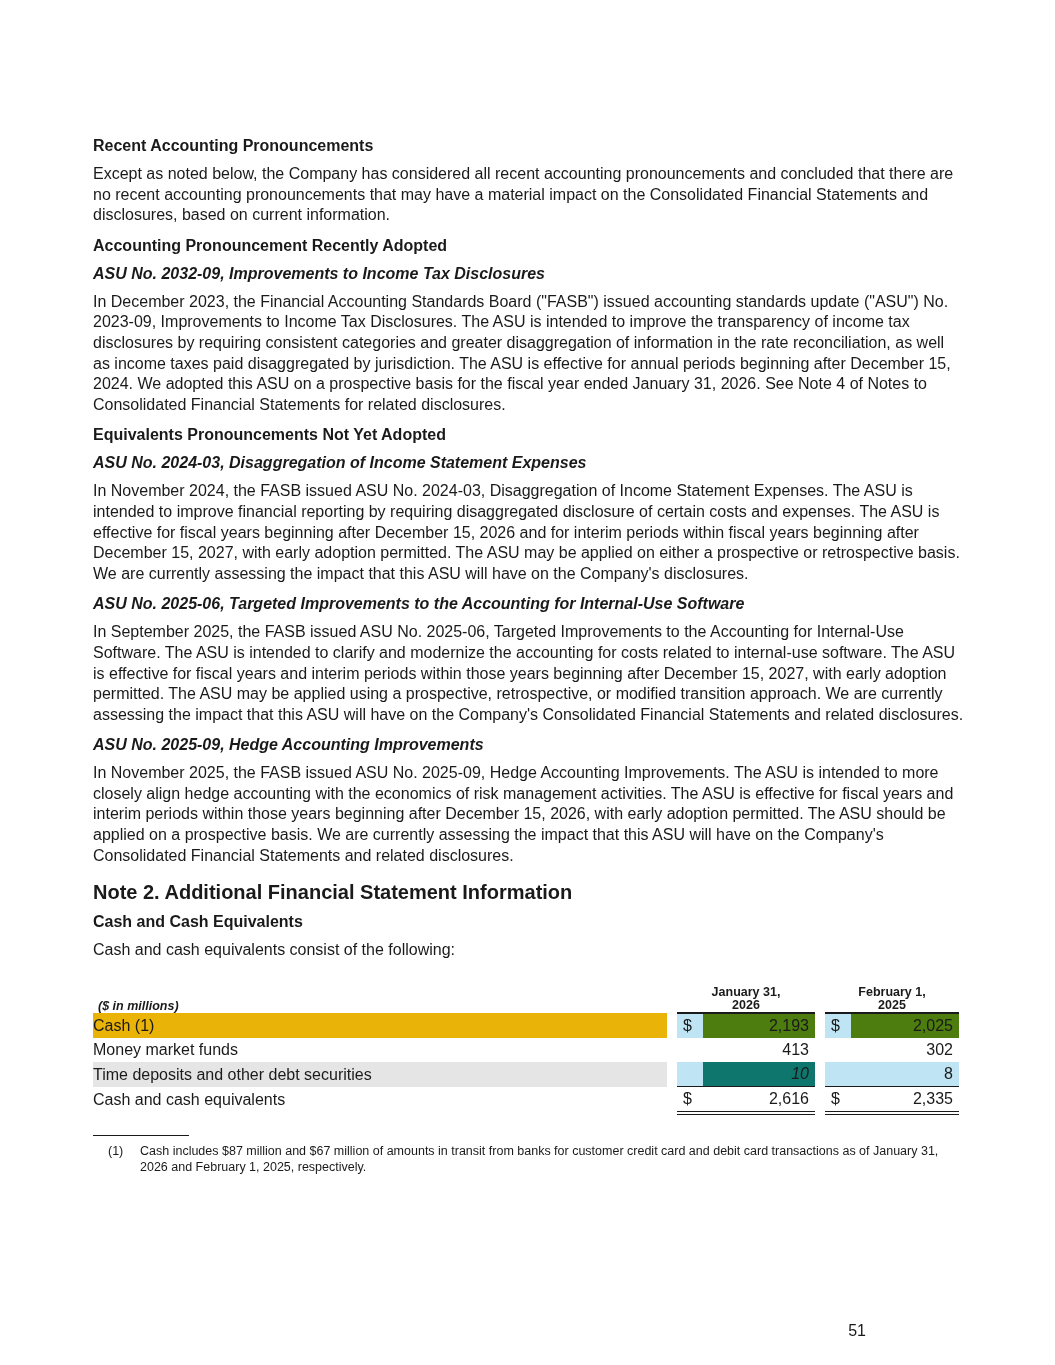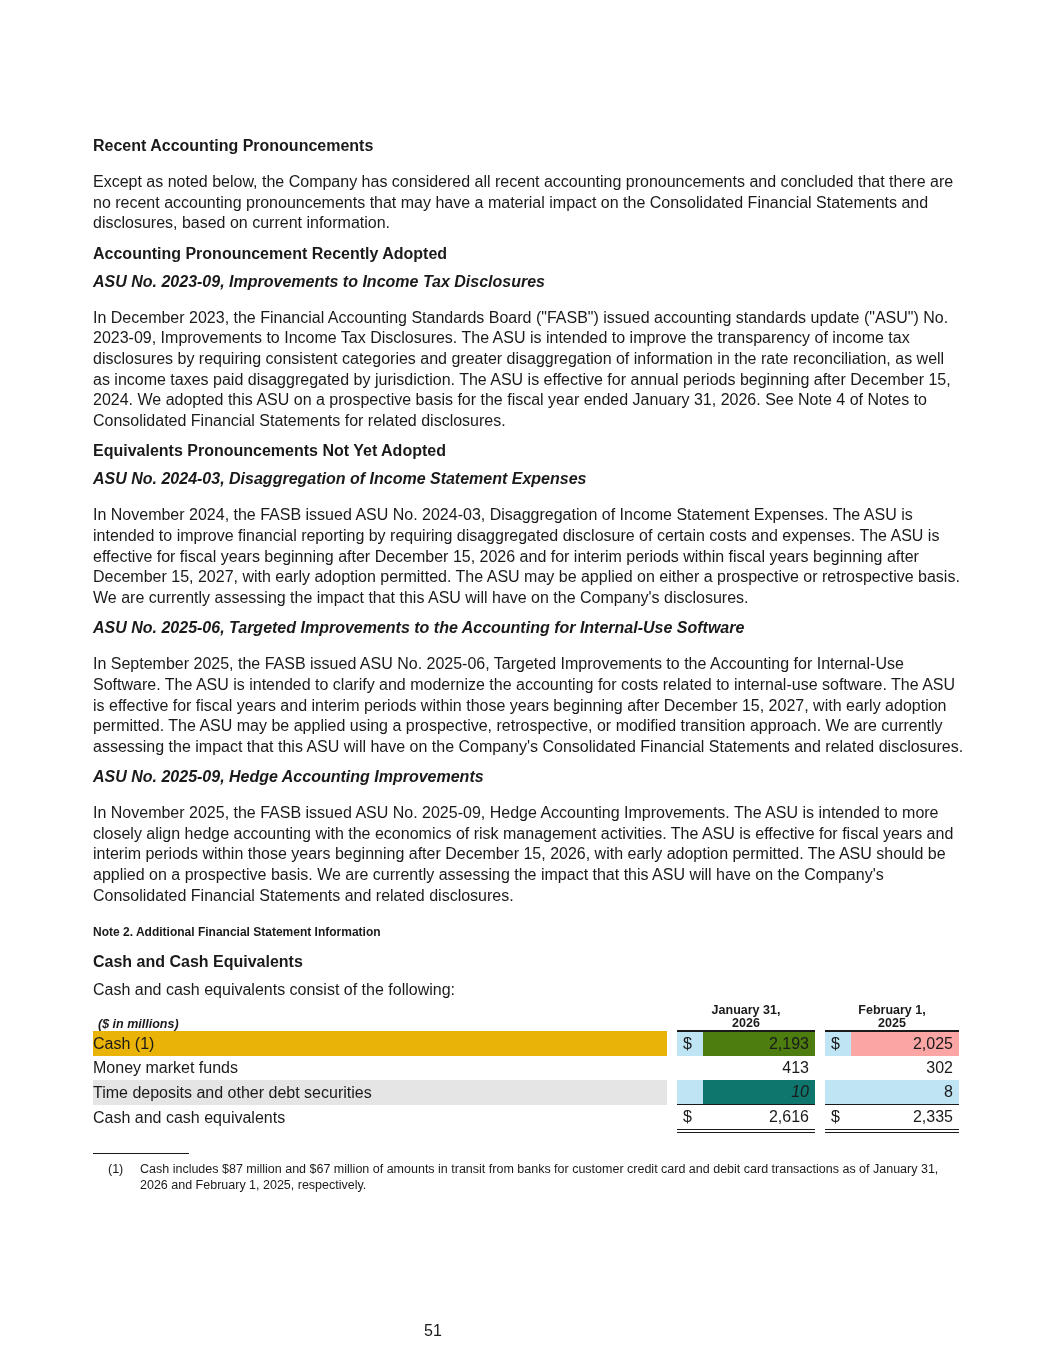--- a/index.html
+++ b/index.html
@@ -3,53 +3,53 @@
 <meta charset="utf-8">
 <style>
   html, body { margin: 0; padding: 0; background: #ffffff; }
   body {
     width: 1055px; height: 1365px; position: relative; overflow: hidden;
     font-family: "Liberation Sans", sans-serif; color: #1a1a1a;
   }
   .page { position: absolute; left: 93px; top: 136px; width: 872px; }
   .h-bold { font-weight: bold; font-size: 16px; line-height: 20px; margin: 0 0 8px 0; }
   .h-italic { font-weight: bold; font-style: italic; font-size: 16px; line-height: 20px; margin: 0 0 6px 0; }
-  .para { font-size: 16px; line-height: 20.6px; margin: 16px 0 10px 0; }
-  .note-title { font-weight: bold; font-size: 12px; line-height: 24px; margin: 14px 0 8px 0; }
+  .para { font-size: 16px; line-height: 20.6px; margin: 8px 0 10px 0; }
+  .note-title { font-weight: bold; font-size: 20px; line-height: 24px; margin: 14px 0 8px 0; }
   .sub-h { font-weight: bold; font-size: 16px; line-height: 20px; margin: 0 0 8px 0; }
-  .intro { font-size: 16px; line-height: 20px; margin: 0 0 4px 0; }
+  .intro { font-size: 16px; line-height: 20px; margin: 0 0 26px 0; }
 
   table.cash { border-collapse: collapse; width: 866px; margin-left: 0; font-size: 16px; }
   table.cash td, table.cash th { padding: 0; }
   .hdr th { font-size: 12.5px; font-weight: bold; line-height: 13px; vertical-align: bottom; padding-bottom: 3px; }
   .hdr .units { text-align: left; padding-left: 5px; font-style: italic; }
   .hdr .date { text-align: center; border-bottom: 2px solid #1a1a1a; margin-top: 36px; }
   .row td { height: 24px; line-height: 24px; }
   .row.shaded td.lab, .row.shaded td.c { background: #bfe4f3; }
   td.lab { padding-left: 5px; }
   td.gap { width: 10px; background: #ffffff !important; }
   td.dollar { width: 20px; text-align: left; padding-left: 6px !important; }
   td.num { text-align: right; padding-right: 6px !important; }
   .total td.dollar, .total td.num { border-bottom: 4px double #1a1a1a; }
   .total td.dollar, .total td.num { border-top: 1px solid #1a1a1a; }
 
   .fn-rule { width: 96px; border-top: 1px solid #1a1a1a; margin-top: 20px; }
   .footnote { display: flex; font-size: 12.5px; line-height: 16px; margin-top: 7px; padding-left: 15px; }
   .fn-mark { width: 32px; flex: none; }
-  .page-num { position: absolute; left: 0; width: 866px; top: 1322px; text-align: center; font-size: 16px; }
+  .page-num { position: absolute; left: 0; width: 866px; top: 1322px; text-align: right; font-size: 16px; }
 </style>
 </head>
 <body>
 
 <div class="page">
   <div class="h-bold">Recent Accounting Pronouncements</div>
   <p class="para">Except as noted below, the Company has considered all recent accounting pronouncements and concluded that there are no recent accounting pronouncements that may have a material impact on the Consolidated Financial Statements and disclosures, based on current information.</p>
 
   <div class="h-bold">Accounting Pronouncement Recently Adopted</div>
-  <div class="h-italic">ASU No. 2023-09, Improvements to Income Tax Disclosures</div>
+  <div class="h-italic">ASU No. 2032-09, Improvements to Income Tax Disclosures</div>
   <p class="para">In December 2023, the Financial Accounting Standards Board ("FASB") issued accounting standards update ("ASU") No. 2023-09, Improvements to Income Tax Disclosures. The ASU is intended to improve the transparency of income tax disclosures by requiring consistent categories and greater disaggregation of information in the rate reconciliation, as well as income taxes paid disaggregated by jurisdiction. The ASU is effective for annual periods beginning after December 15, 2024. We adopted this ASU on a prospective basis for the fiscal year ended January 31, 2026. See Note 4 of Notes to Consolidated Financial Statements for related disclosures.</p>
 
   <div class="h-bold">Equivalents Pronouncements Not Yet Adopted</div>
   <div class="h-italic">ASU No. 2024-03, Disaggregation of Income Statement Expenses</div>
   <p class="para">In November 2024, the FASB issued ASU No. 2024-03, Disaggregation of Income Statement Expenses. The ASU is intended to improve financial reporting by requiring disaggregated disclosure of certain costs and expenses. The ASU is effective for fiscal years beginning after December 15, 2026 and for interim periods within fiscal years beginning after December 15, 2027, with early adoption permitted. The ASU may be applied on either a prospective or retrospective basis. We are currently assessing the impact that this ASU will have on the Company's disclosures.</p>
 
   <div class="h-italic">ASU No. 2025-06, Targeted Improvements to the Accounting for Internal-Use Software</div>
   <p class="para">In September 2025, the FASB issued ASU No. 2025-06, Targeted Improvements to the Accounting for Internal-Use Software. The ASU is intended to clarify and modernize the accounting for costs related to internal-use software. The ASU is effective for fiscal years and interim periods within those years beginning after December 15, 2027, with early adoption permitted. The ASU may be applied using a prospective, retrospective, or modified transition approach. We are currently assessing the impact that this ASU will have on the Company's Consolidated Financial Statements and related disclosures.</p>
 
   <div class="h-italic">ASU No. 2025-09, Hedge Accounting Improvements</div>
@@ -83,21 +83,21 @@
         <span>2025</span>
       </th>
     </tr>
     <tr class="row shaded">
       <td class="lab" style="background: #eab308;">Cash (1)</td>
       <td class="gap"></td>
       <td class="c dollar" style="background: rgb(191, 228, 243);">$</td>
       <td class="c num" style="background: #4d7c0f;">2,193</td>
       <td class="gap"></td>
       <td class="c dollar" style="background: rgb(191, 228, 243);">$</td>
-      <td class="c num" style="background: #fca5a5;">2,025</td>
+      <td class="c num" style="background: #4d7c0f;">2,025</td>
     </tr>
     <tr class="row">
       <td class="lab">Money market funds</td>
       <td class="gap"></td>
       <td class="c dollar"></td>
       <td class="c num">413</td>
       <td class="gap"></td>
       <td class="c dollar"></td>
       <td class="c num">302</td>
     </tr>

